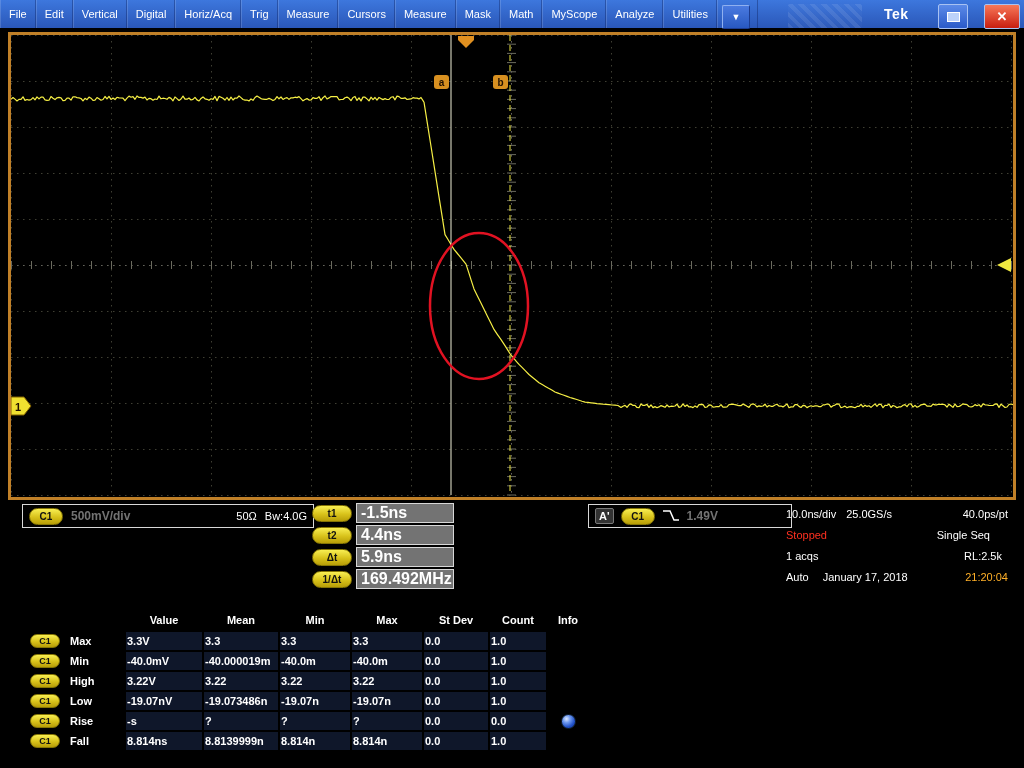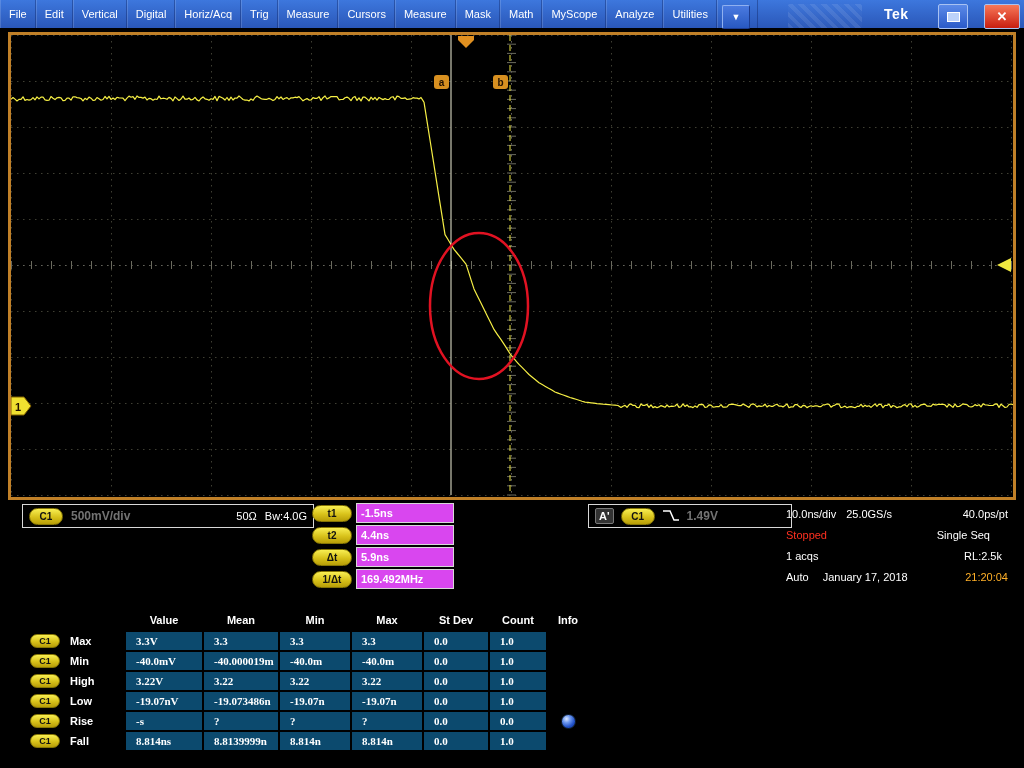--- a/index.html
+++ b/index.html
@@ -46,43 +46,43 @@
   
   .rbox{position:absolute;border:1px solid #d8d8d8;background:#000;display:flex;align-items:center;}
   .ch1-box{left:22px;top:504px;width:278px;height:22px;padding:0 6px;gap:8px;}
   .ch1-box .grow{flex:1;}
   .wtext{color:#737373;font-size:12px;font-weight:bold;}
   .wtext-sm{color:#fff;font-size:11px;font-weight:normal;}
 
   .cursor-readouts{position:absolute;left:312px;top:504px;}
   .cursor-row{display:flex;align-items:center;margin-bottom:4px;height:18px;}
   .cursor-row .badge{margin-right:4px;}
-  .cursor-value{width:92px;height:18px;border:1px solid #d8d8d8;background:#d946ef;color:#fff;
-                font-size:11px;font-weight:bold;display:flex;align-items:center;padding-left:4px;}
+  .cursor-value{width:92px;height:18px;border:1px solid #d8d8d8;background:#737373;color:#fff;
+                font-size:16px;font-weight:bold;display:flex;align-items:center;padding-left:4px;}
 
   .trig-box{left:588px;top:504px;width:190px;height:22px;padding:0 6px;gap:7px;}
   .aux-label{color:#fff;font-size:11px;font-weight:bold;background:#333;border:1px solid #777;
              border-radius:2px;padding:0 3px;height:14px;display:flex;align-items:center;}
 
   .acq-panel{position:absolute;left:786px;top:503px;width:222px;height:94px;color:#fff;}
   .acq-line{display:flex;align-items:center;height:21px;font-size:11px;font-weight:normal;}
   .acq-status{color:#ff3020;}
   .acq-mode{margin-left:auto;margin-right:18px;}
   .acq-rl{margin-left:auto;margin-right:6px;}
   .acq-date{margin-left:14px;}
   .acq-time{margin-left:auto;color:#ffb028;}
 
   
   .meas-table{position:absolute;left:30px;top:612px;display:grid;
               grid-template-columns:36px 56px 76px 74px 70px 70px 64px 56px 40px;
               grid-auto-rows:18px;gap:2px;}
   .meas-header{color:#fff;font-weight:bold;font-size:11px;display:flex;align-items:flex-end;
                justify-content:center;height:14px;}
-  .meas-cell{background:#0c4a6e;color:#fff;font-weight:bold;font-size:11px;
-             display:flex;align-items:center;padding:0 10px;white-space:nowrap;overflow:hidden;font-family:Liberation Serif, serif;}
+  .meas-cell{background:#0f172a;color:#fff;font-weight:bold;font-size:11px;
+             display:flex;align-items:center;padding:0 1px;white-space:nowrap;overflow:hidden;}
   .meas-badge-cell,.meas-label,.meas-info{display:flex;align-items:center;}
   .meas-label{color:#fff;font-weight:bold;font-size:11px;padding-left:2px;}
   .meas-info{justify-content:center;}
   .globe{width:13px;height:13px;border-radius:50%;
          background:radial-gradient(circle at 35% 30%,#dce8ff 0%,#6f9af0 30%,#2050c8 65%,#0c2f88 100%);
          border:1px solid #123;}
 </style>
 </head>
 <body>
 

